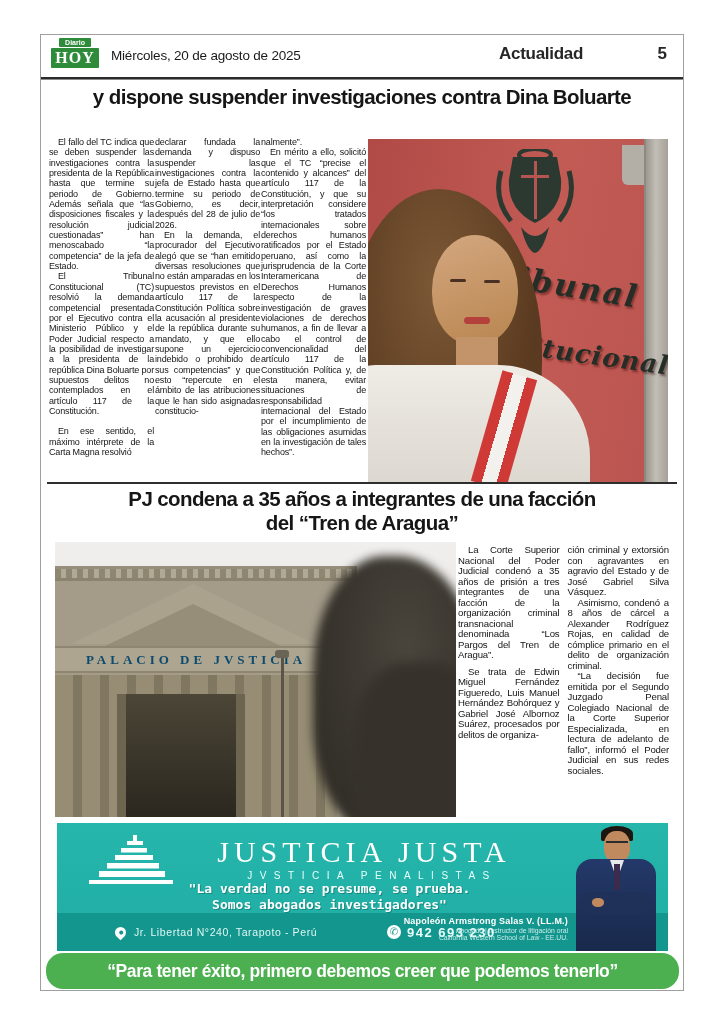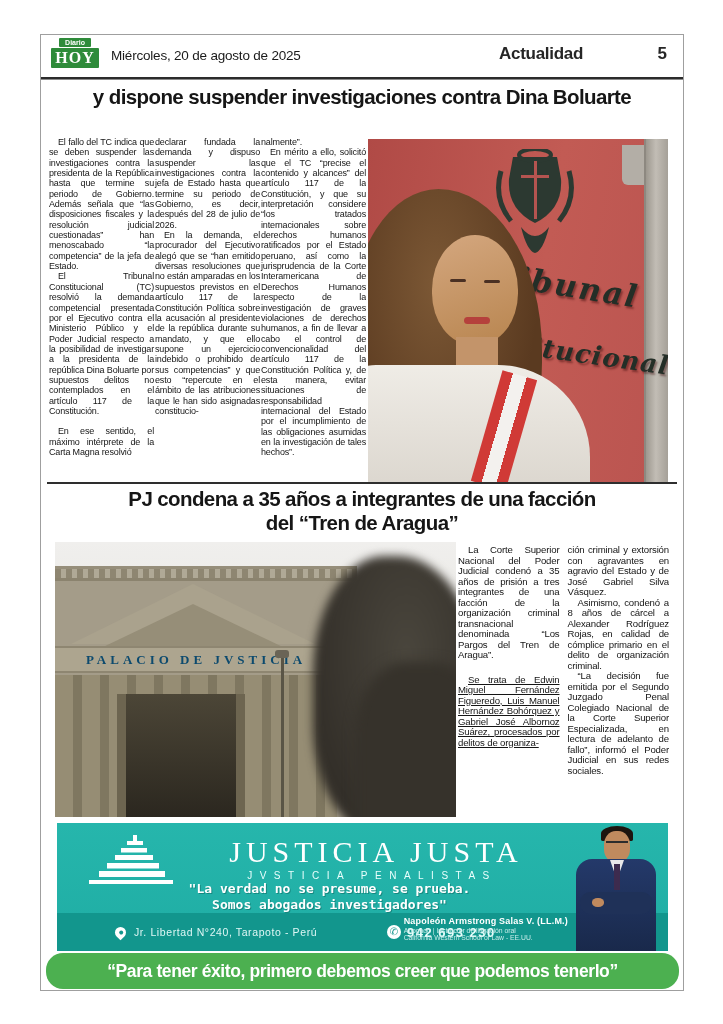--- a/index.html
+++ b/index.html
@@ -59,37 +59,37 @@
   .b-door { position:absolute; left:62px; top:152px; width:128px; height:123px; background:linear-gradient(180deg,#4c4637,#2b271f); border-left:9px solid #6d6550; border-right:9px solid #6d6550; }
   .b-wing { position:absolute; left:302px; top:118px; width:72px; height:157px; background:#aba38e; border-top:4px solid #968e7a; }
   .lamp { position:absolute; left:226px; top:116px; width:3px; height:159px; background:#5a5546; }
   .lamp-head { position:absolute; left:220px; top:108px; width:14px; height:8px; background:#6a6456; border-radius:3px; }
   .statue { position:absolute; left:258px; top:14px; width:170px; height:280px; background:radial-gradient(ellipse at 55% 35%, #4a463d, #332f29 72%); border-radius:42% 50% 30% 40%; filter:blur(5px); }
   .statue2 { position:absolute; left:300px; top:120px; width:130px; height:180px; background:#36322b; border-radius:40% 40% 0 0; filter:blur(6px); }
 
   .a2-cols { position:absolute; left:417px; top:510px; width:211px; height:272px; display:flex; gap:8px; overflow:hidden; }
   .col2 { flex:1; font-size:9.6px; line-height:10.5px; text-align:justify; color:#151515; letter-spacing:-0.15px; }
   .col2 p { margin:0; text-indent:10px; }
-  .col2 p.spaced { margin-top:14px;text-decoration:underline; }
+  .col2 p.spaced { margin-top:6px; }
 
   
   .ad { position:absolute; left:16px; top:788px; width:611px; height:128px; background:linear-gradient(180deg,#26b6ac,#1fada4); overflow:hidden; }
   .ad-logo { position:absolute; left:30px; top:10px; }
-  .ad-title { position:absolute; left:144px; top:13px; width:350px; text-align:center; font-family:"Liberation Serif", serif; font-size:30px; line-height:32px; color:#ffffff; letter-spacing:5px; white-space:nowrap; }
+  .ad-title { position:absolute; left:132px; top:13px; width:350px; text-align:center; font-family:"Liberation Serif", serif; font-size:30px; line-height:32px; color:#ffffff; letter-spacing:5px; white-space:nowrap; }
   .ad-subtitle { position:absolute; left:140px; top:47px; width:350px; text-align:center; font-size:10px; letter-spacing:7.5px; color:#eafffd; white-space:nowrap; }
   .ad-tagline { position:absolute; left:0; top:58px; width:545px; text-align:center; font-family:"DejaVu Sans Mono", monospace; font-weight:bold; font-size:13px; line-height:15.5px; color:#ffffff; text-shadow:1px 1px 0 rgba(0,60,55,0.35); }
   .ad-strip { position:absolute; left:0; top:90px; width:100%; height:38px; background:#12968d; }
   .strip-row { position:absolute; left:58px; top:0; height:38px; display:flex; align-items:center; gap:8px; }
   .pin-icon { width:11px; height:11px; background:#ffffff; border-radius:50% 50% 50% 0; transform:rotate(-45deg); position:relative; }
   .pin-icon::after { content:""; position:absolute; left:3.5px; top:3.5px; width:4px; height:4px; border-radius:50%; background:#12968d; }
   .strip-address { font-size:10.5px; color:#dff7f5; letter-spacing:0.6px; }
   .phone-group { position:absolute; left:330px; top:0; height:38px; display:flex; align-items:center; gap:6px; }
   .phone-icon { width:14px; height:14px; border-radius:50%; background:#ffffff; color:#12968d; font-size:10px; line-height:14px; text-align:center; }
   .strip-phone { font-size:13px; color:#eafffd; letter-spacing:1.5px; font-weight:bold; }
-  .person { position:absolute; right:100px; top:3px; text-align:left; }
+  .person { position:absolute; right:100px; top:3px; text-align:right; }
   .person-name { font-size:9px; font-weight:bold; color:#ffffff; letter-spacing:0.2px; }
   .person-role { font-size:6.8px; color:#c9ecea; margin-top:1px; }
   .person-school { font-size:6.8px; color:#c9ecea; }
   .ad-man { position:absolute; right:5px; top:3px; width:95px; height:125px; }
   .man-hair { position:absolute; left:33px; top:0; width:32px; height:15px; background:#1d150f; border-radius:50% 50% 10% 10%; }
   .man-face { position:absolute; left:36px; top:5px; width:26px; height:31px; background:#c08a5e; border-radius:45% 45% 40% 40%; }
   .man-glasses { position:absolute; left:38px; top:15px; width:22px; height:5px; border-top:2px solid #2c2c2c; }
   .man-suit { position:absolute; left:8px; top:33px; width:80px; height:92px; background:linear-gradient(180deg,#24396a,#19294b); border-radius:16px 16px 0 0; }
   .man-shirt { position:absolute; left:42px; top:34px; width:14px; height:20px; background:#e8e8ea; clip-path:polygon(0 0,100% 0,50% 100%); }
   .man-tie { position:absolute; left:46px; top:38px; width:6px; height:26px; background:#3d2b4e; }

